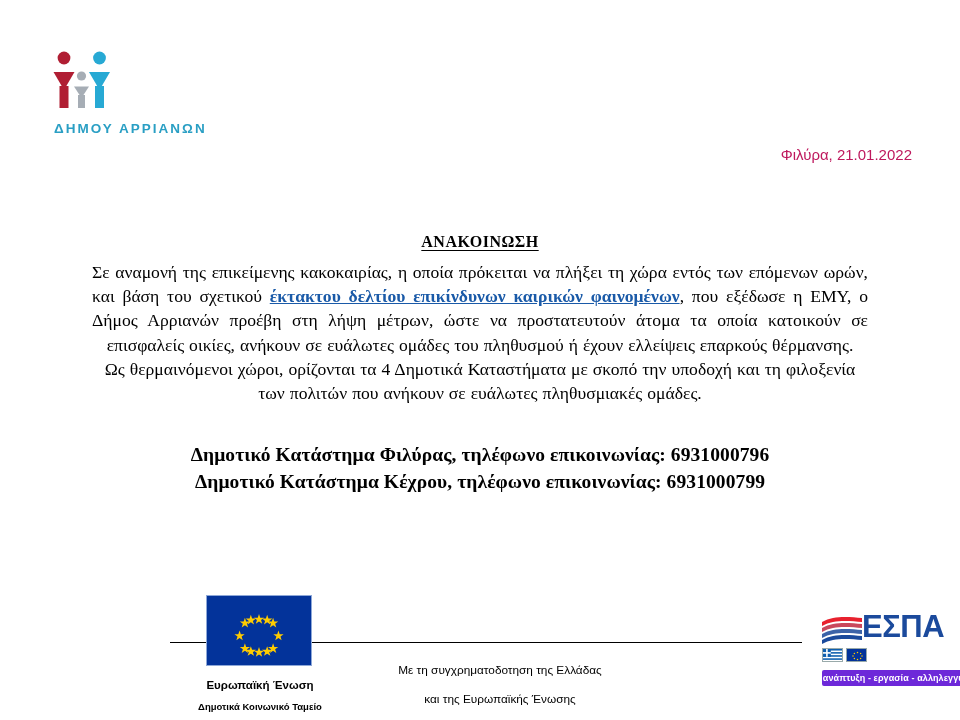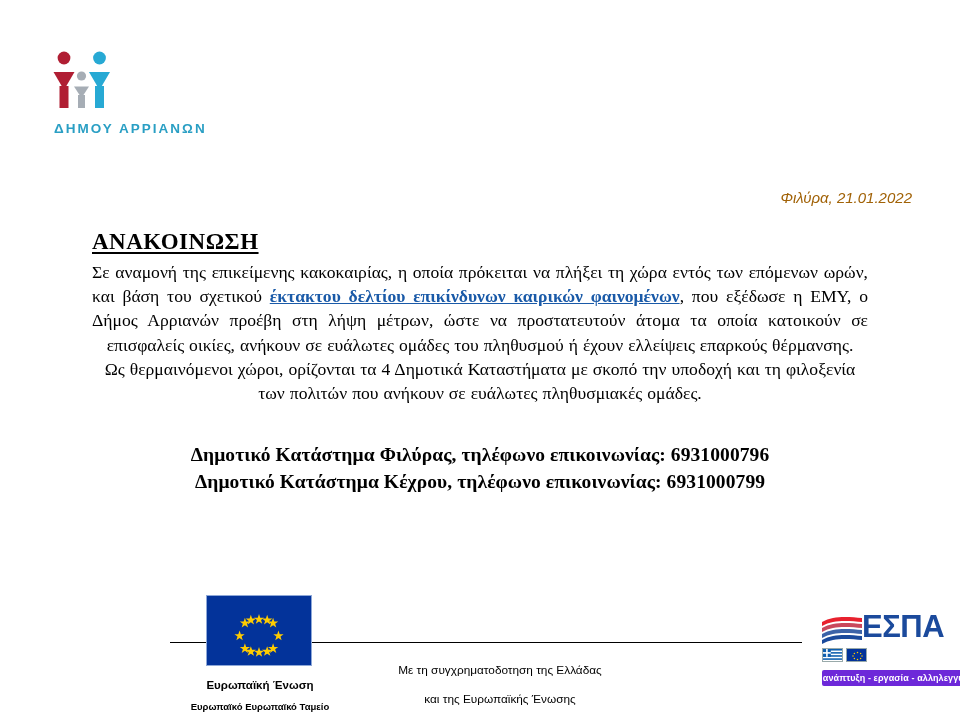--- a/index.html
+++ b/index.html
@@ -55,38 +55,36 @@
     letter-spacing: 2.0px;
     white-space: nowrap;
   }
 
   
   .date-line {
     position: absolute;
     right: 48px;
     top: 146px;
     font-family: "Liberation Sans", "DejaVu Sans", sans-serif;
-    font-style: italic;
     font-size: 15px;
-    color: #a16207;
+    color: #be185d;
     white-space: nowrap;
-    margin-top: 43px;
   }
 
   
   .doc {
     position: absolute;
     left: 92px;
     top: 228px;
     width: 776px;
   }
   .doc-title {
-    text-align: left;
-    font-weight: bold;
-    font-size: 23px;
+    text-align: center;
+    font-weight: bold;
+    font-size: 16px;
     letter-spacing: 0.5px;
     text-decoration: underline;
     text-underline-offset: 3px;
     margin: 0 0 4px 0;
     line-height: 28px;
   }
   .para {
     text-align: center;
     font-size: 17.6px;
     line-height: 24.2px;
@@ -310,21 +308,21 @@
         <polygon points="38.5,22.4 39.8,26.2 43.8,26.2 40.6,28.6 41.8,32.4 38.5,30.1 35.2,32.4 36.4,28.6 33.2,26.2 37.2,26.2"></polygon>
         <polygon points="44.6,19.4 45.9,23.2 49.9,23.2 46.7,25.6 47.9,29.4 44.6,27.1 41.3,29.4 42.5,25.6 39.3,23.2 43.3,23.2"></polygon>
         <polygon points="61.4,19.4 62.7,23.2 66.7,23.2 63.5,25.6 64.7,29.4 61.4,27.1 58.1,29.4 59.3,25.6 56.1,23.2 60.1,23.2"></polygon>
         <polygon points="61.4,51.6 62.7,55.4 66.7,55.4 63.5,57.8 64.7,61.6 61.4,59.3 58.1,61.6 59.3,57.8 56.1,55.4 60.1,55.4"></polygon>
         <polygon points="44.6,51.6 45.9,55.4 49.9,55.4 46.7,57.8 47.9,61.6 44.6,59.3 41.3,61.6 42.5,57.8 39.3,55.4 43.3,55.4"></polygon>
       </g>
     </svg>
   </div>
 
   <div class="eu-caption-1">Ευρωπαϊκή Ένωση</div>
-  <div class="eu-caption-2">Ευρωπαϊκό Ευρωπαϊκό Ταμείο</div>
+  <div class="eu-caption-2">Δημοτικά Κοινωνικό Ταμείο</div>
 
   <div class="cofinance">
     <div>Με τη συγχρηματοδοτηση της Ελλάδας</div>
     <div>και της Ευρωπαϊκής Ένωσης</div>
   </div>
 </div>
 
 <div class="espa">
   <div class="espa-waves">
     <svg viewBox="0 0 44 30" width="44" height="30" aria-hidden="true">

